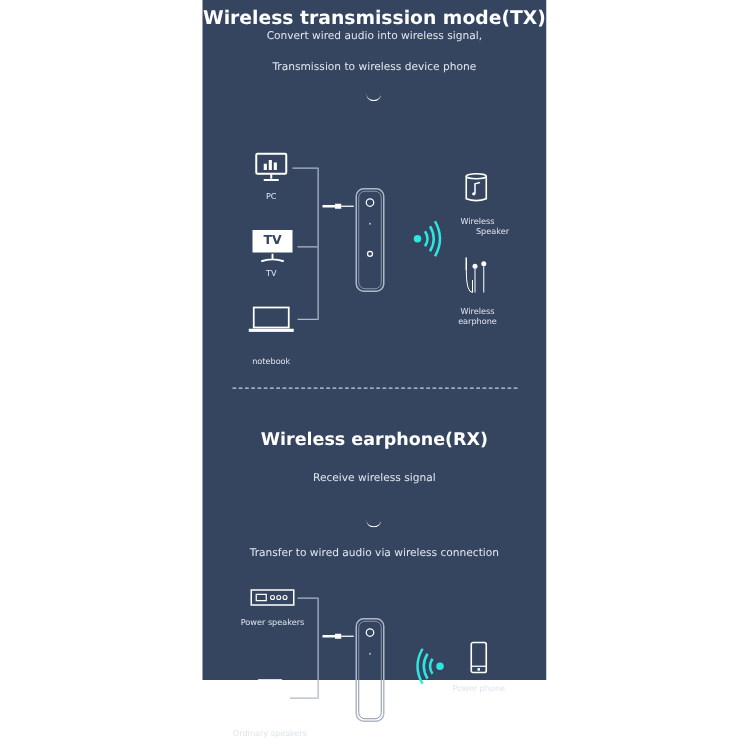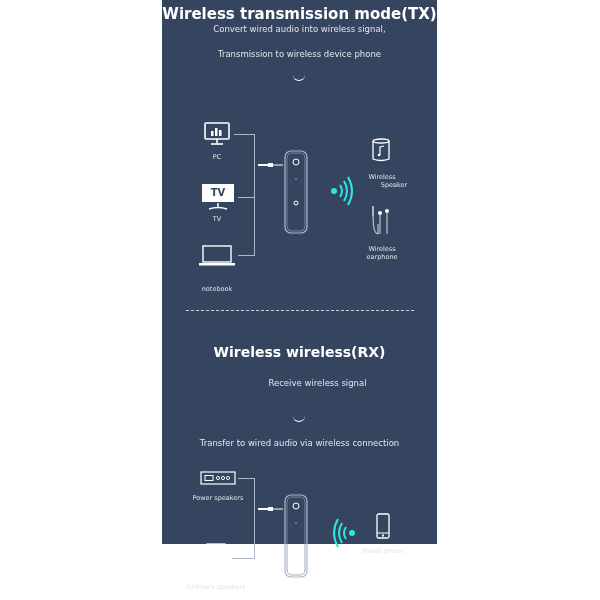--- a/index.html
+++ b/index.html
@@ -86,22 +86,22 @@
     <circle cx="10" cy="7" r="2" fill="#fff"></circle>
     <line x1="10" y1="9" x2="10" y2="28" stroke="#fff" stroke-width="0.8"></line>
     <circle cx="17" cy="5" r="2" fill="#fff"></circle>
     <line x1="17" y1="7" x2="17" y2="28" stroke="#fff" stroke-width="0.8"></line>
   </svg>
   <div class="lbl" style="left:200px;top:245px;width:40px;">Wireless</div>
   <div class="lbl" style="left:200px;top:253px;width:40px;">earphone</div>
 
   <div class="dash"></div>
 
-  <div class="title" style="top:344px;font-size:14px;">Wireless wireless(RX)</div>
-  <div class="sub" style="top:377px;margin-left:18px;">Receive wireless signal</div>
+  <div class="title" style="top:344px;font-size:14px;">Wireless earphone(RX)</div>
+  <div class="sub" style="top:377px;">Receive wireless signal</div>
   <div class="sub" style="top:389px;margin-top:48px;">Transfer to wired audio via wireless connection</div>
   <div class="chev" style="top:415px;"></div>
 
   <svg style="left:38px;top:471px;" width="36" height="14" viewBox="0 0 36 14">
     <rect x="1" y="1" width="34" height="12" fill="none" stroke="#fff" stroke-width="1.2"></rect>
     <rect x="5" y="4.5" width="8" height="5" fill="none" stroke="#fff" stroke-width="1"></rect>
     <circle cx="18" cy="7" r="1.6" fill="none" stroke="#fff" stroke-width="0.9"></circle>
     <circle cx="23" cy="7" r="1.6" fill="none" stroke="#fff" stroke-width="0.9"></circle>
     <circle cx="28" cy="7" r="1.6" fill="none" stroke="#fff" stroke-width="0.9"></circle>
   </svg>

